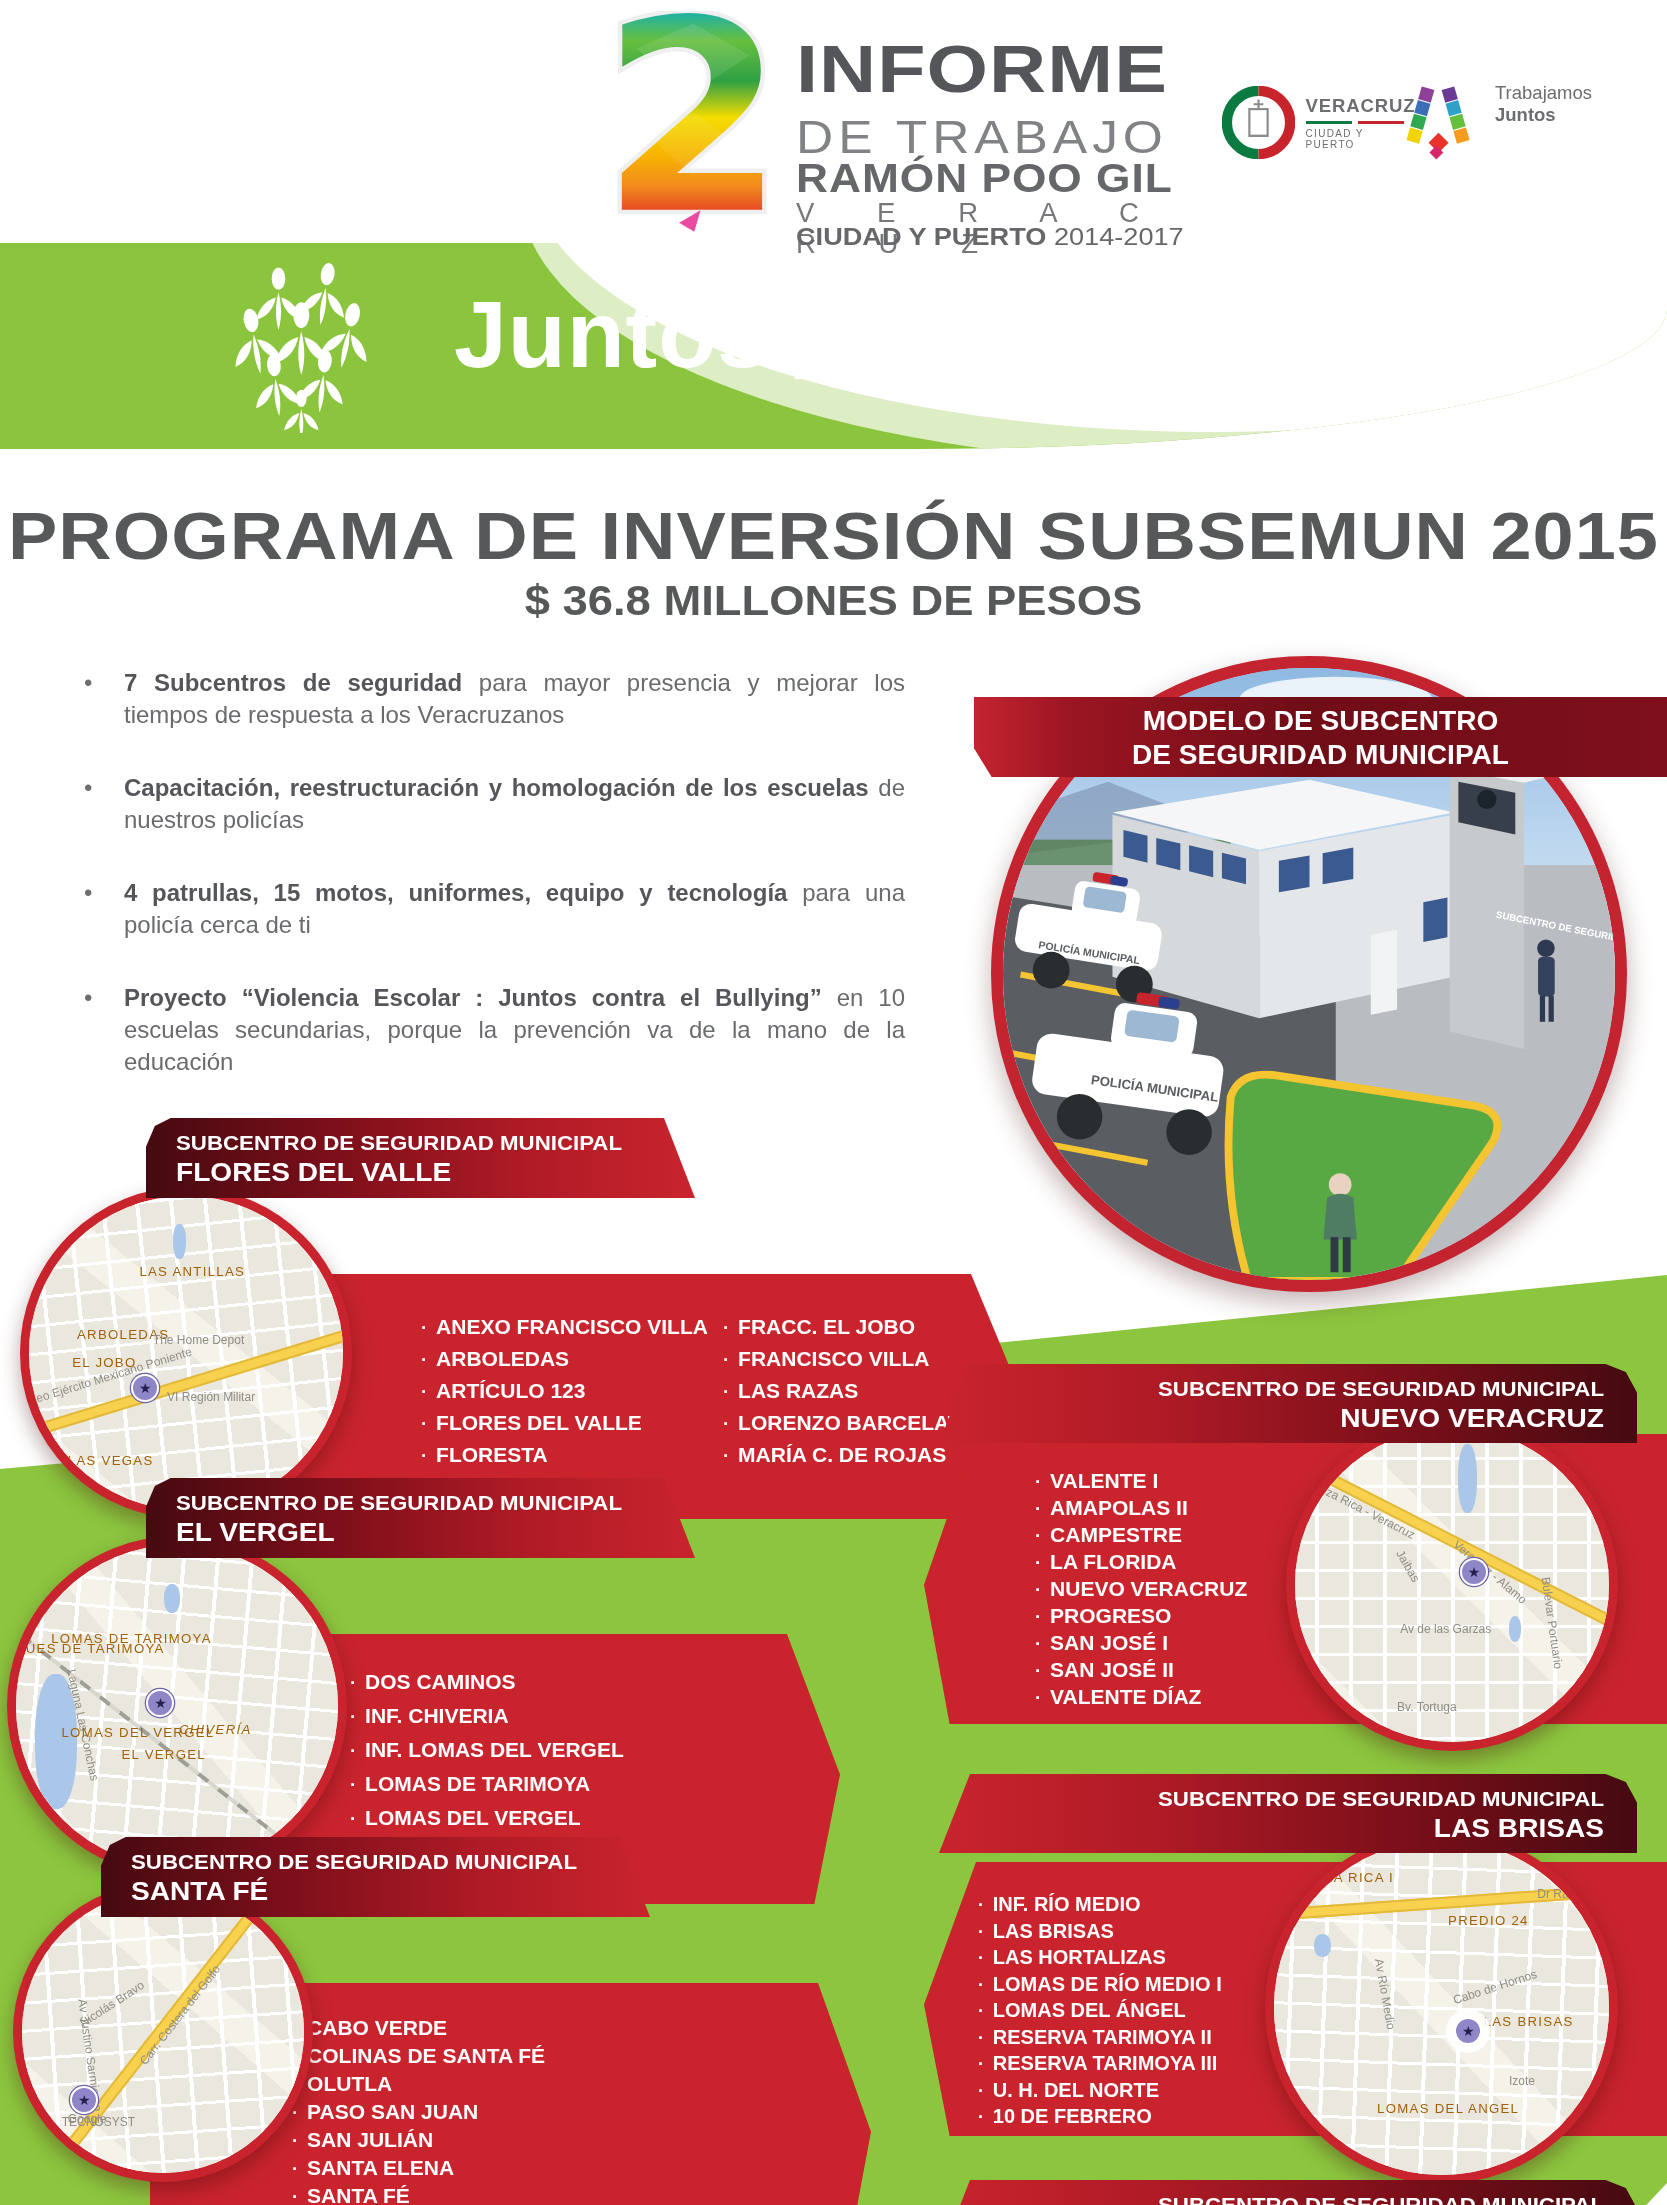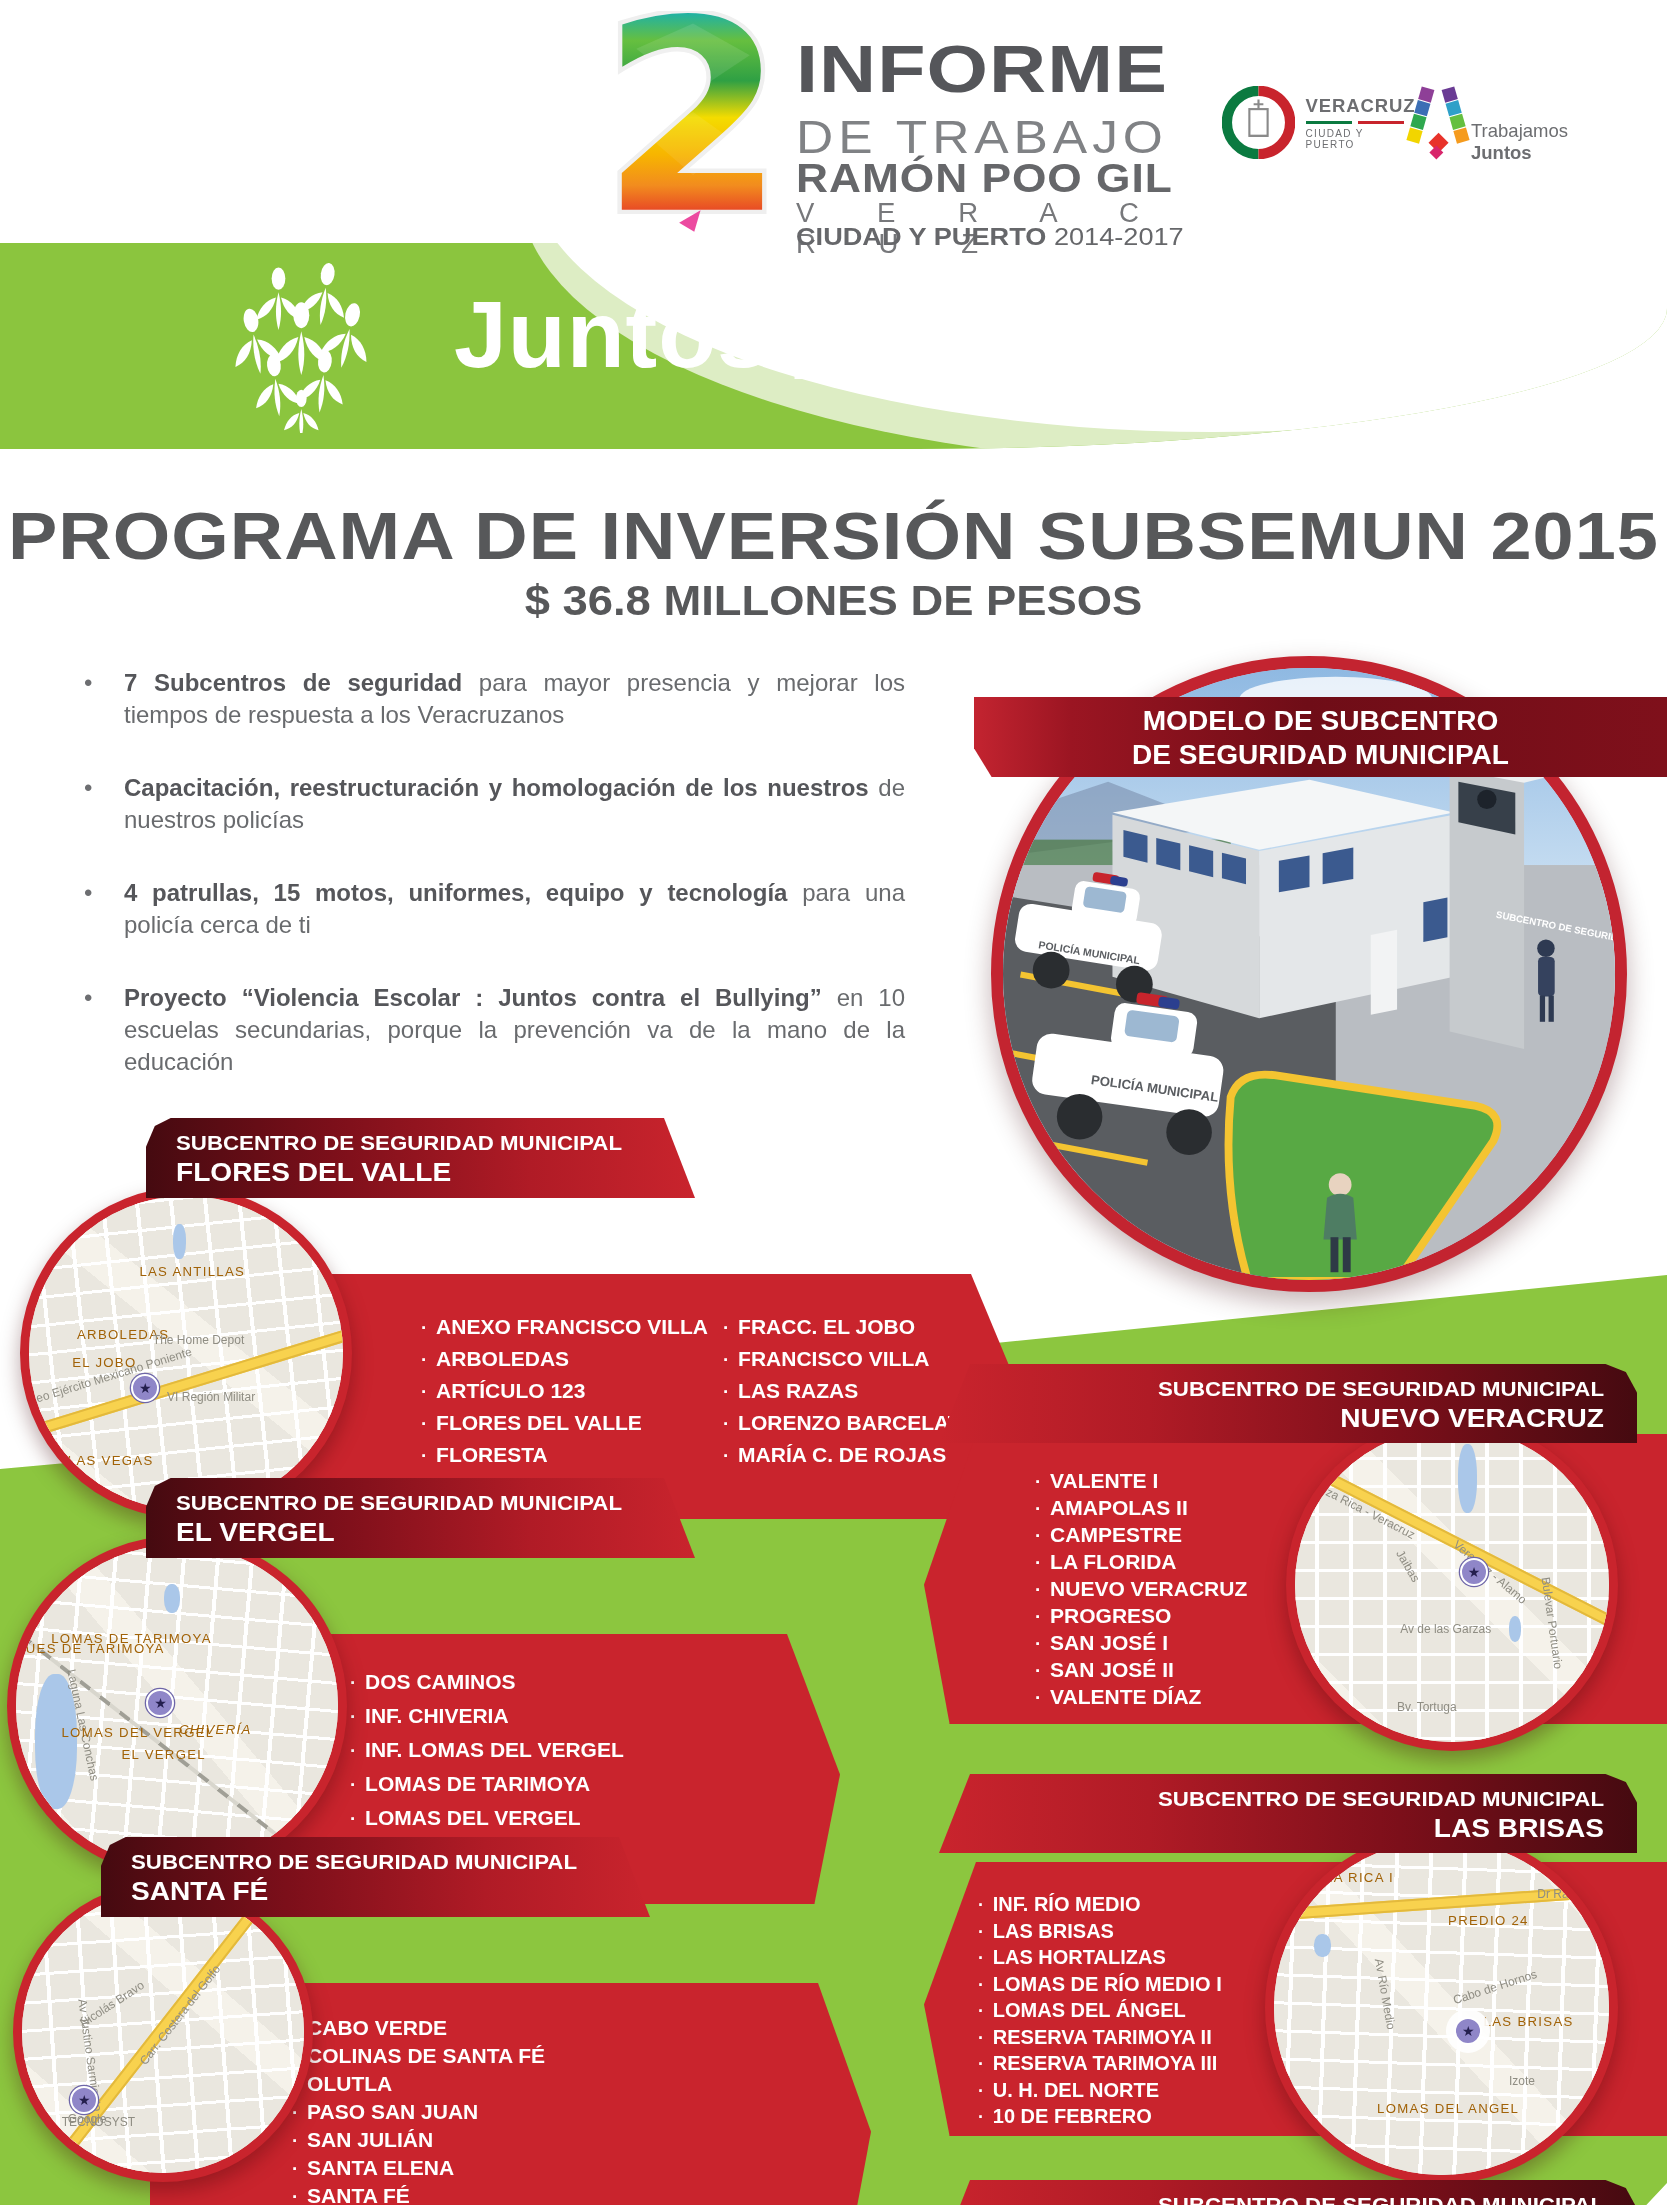--- a/index.html
+++ b/index.html
@@ -20,21 +20,21 @@
 .h-veracruz{position:absolute;top:198px;font-size:27px;color:#77787b;letter-spacing:27px;transform:scaleX(1.02);transform-origin:left}
 .h-ciudad{position:absolute;top:224px;font-size:23px;color:#66676a;transform:scaleX(1.18);transform-origin:left;white-space:nowrap}
 .h-ciudad .b{font-weight:bold}
 .vcr{position:absolute;left:1222px;top:86px;z-index:3;display:flex;align-items:center;gap:10.6px}
 .vcr-txt{width:101px}
 .vcr-name{font-size:18.5px;font-weight:bold;color:#6d6e71;letter-spacing:0.9px}
 .vcr-lines{display:flex;gap:6.2px;margin:4.4px 0}
 .vcr-lines i{display:block;height:3.1px;width:46px}
 .vcr-lines i.g{background:#0b7a40}.vcr-lines i.r{background:#c8242c}
 .vcr-sub{font-size:10px;color:#6d6e71;letter-spacing:1.3px}
-.tj{position:absolute;left:1405px;top:82px;z-index:3;display:flex;align-items:flex-end;gap:0}
+.tj{position:absolute;left:1405px;top:82px;z-index:3;display:flex;align-items:flex-start;gap:24px}
 .tj-txt{font-size:18.5px;color:#6d6e71;line-height:22px}
 .tj-txt .b{font-weight:bold}
 
 
 .banner{position:absolute;left:0;top:243px;width:1667px;height:206px;background:#8bc53e;overflow:hidden;z-index:2;border-bottom-right-radius:750px 141px}
 .b-pale{position:absolute;right:-221px;top:-318px;width:1367px;height:538px;border-radius:50%;background:#ddedc4}
 .b-white{position:absolute;right:-229px;top:-340px;width:1367px;height:529px;border-radius:50%;background:#fff}
 .b-icon{position:absolute;left:212px;top:17.6px;width:190px;height:172px}
 .b-text{position:absolute;left:454px;top:17.6px;display:flex;align-items:baseline;gap:20px;color:#fff;white-space:nowrap}
 .w-juntos{font-size:95px;font-weight:bold;line-height:146px;letter-spacing:0.9px}
@@ -235,21 +235,21 @@
   <div class="ptitle">PROGRAMA DE INVERSIÓN SUBSEMUN 2015</div>
   <div class="psub">$ 36.8 MILLONES DE PESOS</div>
 
   <ul class="bullets" id="bullets">
       <li>
         <span class="dot">•</span>
         <span class="txt"><span class="bd">7 Subcentros de seguridad</span> para mayor presencia y mejorar los tiempos de respuesta a los Veracruzanos</span>
       </li>
       <li>
         <span class="dot">•</span>
-        <span class="txt"><span class="bd">Capacitación, reestructuración y homologación de los nuestros</span> de nuestros policías</span>
+        <span class="txt"><span class="bd">Capacitación, reestructuración y homologación de los escuelas</span> de nuestros policías</span>
       </li>
       <li>
         <span class="dot">•</span>
         <span class="txt"><span class="bd">4 patrullas, 15 motos, uniformes, equipo y tecnología</span> para una policía cerca de ti</span>
       </li>
       <li>
         <span class="dot">•</span>
         <span class="txt"><span class="bd">Proyecto “Violencia Escolar : Juntos contra el Bullying”</span> en 10 escuelas secundarias, porque la prevención va de la mano de la educación</span>
       </li>
     </ul>

